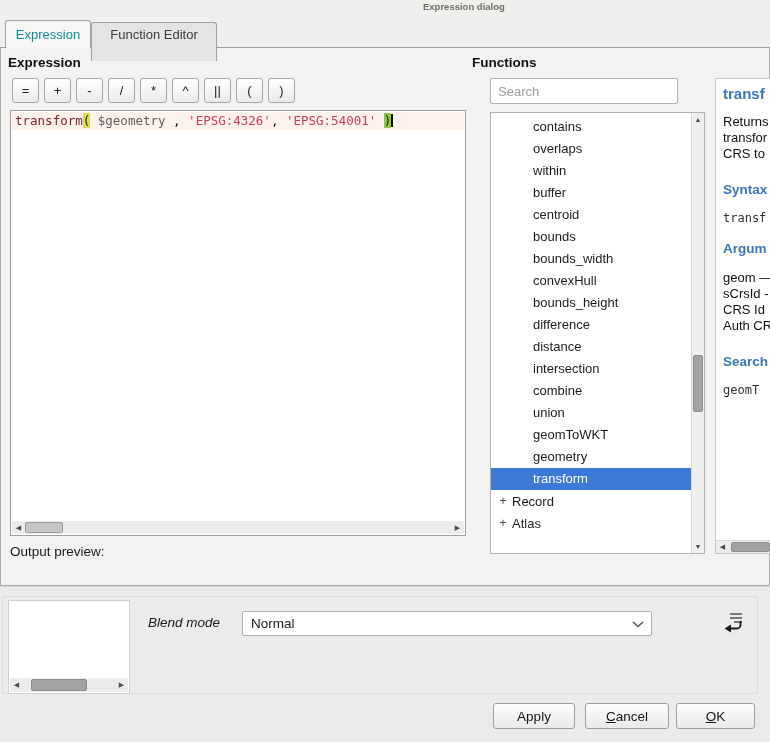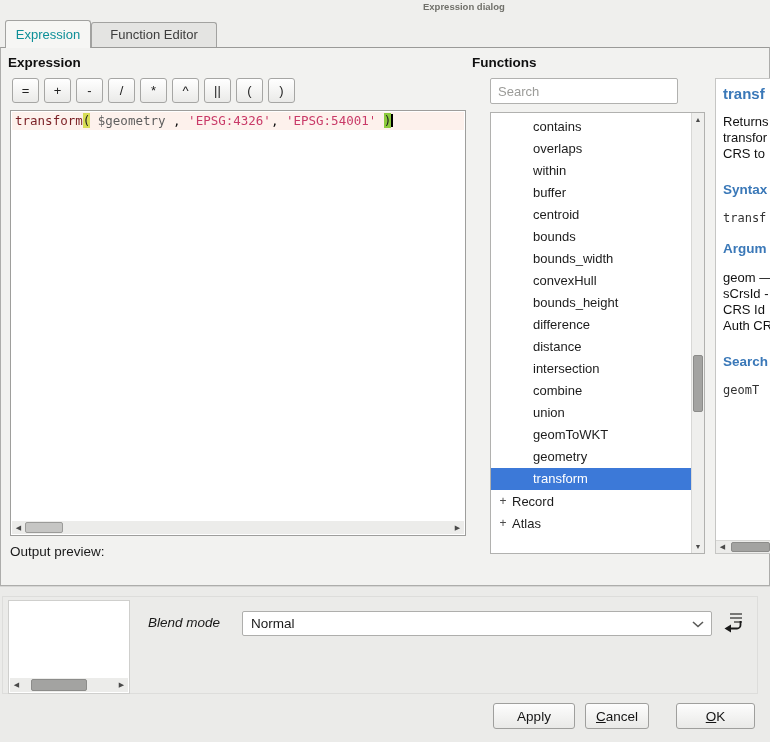--- a/index.html
+++ b/index.html
@@ -10,21 +10,21 @@
 
   .window-title { position:absolute; left:423px; top:1px; font-size:9.5px; font-weight:bold; color:#70706a; }
 
   .tab-pane { position:absolute; left:0; top:47px; width:770px; height:539px; background:#f2f2f0;
               border:1px solid #adadab; border-top:1px solid #9a9a98; }
 
   .tab { position:absolute; border:1px solid #a2a2a0; border-bottom:none; border-radius:3px 3px 0 0;
          text-align:center; font-size:13px; }
   .tab.active { left:5px; top:20px; width:86px; height:28px; line-height:27px; background:#f6f6f4;
                 color:var(--tab-active-teal,#0d8f98); }
-  .tab.inactive { left:91px; top:22px; width:126px; height:25px; line-height:24px; background:#e4e4e2; color:#3c3c3c; }
+  .tab.inactive { left:91px; top:22px; width:126px; height:39px; line-height:24px; background:#e4e4e2; color:#3c3c3c; }
 
   .section-heading { position:absolute; font-size:13.5px; font-weight:bold; color:#101010; }
   #expr-heading { left:8px; top:55px; }
   #fn-heading { left:472px; top:55px; }
   .plain-label { position:absolute; font-size:13.5px; color:#1a1a1a; }
 
   #op-toolbar { position:absolute; left:12px; top:78px; display:flex; gap:5px; }
   .op-btn { min-width:27px; height:25px; padding:0 5px; border:1px solid #a6a6a4; border-radius:3px;
             background:linear-gradient(#ffffff,#eaeae8); font-size:13px; color:#222; font-family:inherit;
             display:flex; align-items:center; justify-content:center; }
@@ -80,33 +80,33 @@
   .arg-first { margin-top:14px; }
   #help-hscroll { left:0; right:0; bottom:0; height:13px; border-top:1px solid #d8d8d6; }
 
   #bottom { position:absolute; left:0; top:586px; width:770px; height:156px; background:#ebebe9;
             border-top:1px solid #d6d6d4; }
   .group-frame { position:absolute; left:2px; top:9px; width:756px; height:98px; border:1px solid #dddddb; }
   #preview-box { position:absolute; left:8px; top:13px; width:122px; height:94px; background:#fff;
                  border:1px solid #cfcfcd; }
   #preview-hscroll { left:1px; right:1px; bottom:1px; height:14px; }
   #blend-label { left:148px; top:28px;font-style:italic; }
-  #blend-dropdown { position:absolute; left:242px; top:24px; width:470px; height:25px; background:#fff;
+  #blend-dropdown { position:absolute; left:242px; top:24px; width:410px; height:25px; background:#fff;
                     border:1px solid #aeaeac; border-radius:2px;text-align:right; }
   .dd-value { position:absolute; left:8px; top:0; line-height:23px; font-size:13.5px; color:#1a1a1a; }
   .dd-chevron { position:absolute; right:7px; top:9px; line-height:0; }
   #override-btn { position:absolute; left:720px; top:24px; width:26px; height:24px; background:transparent;
                   border:none; padding:0; cursor:default; }
 
   .push-btn { position:absolute; top:116px; height:26px; border:1px solid #9f9f9d; border-radius:3px;
               background:linear-gradient(#fdfdfd,#e9e9e7); font-size:13.5px; color:#151515; font-family:inherit; }
   .push-btn span { display:block; width:100%; text-align:center; }
   .push-btn.mnemonic span::first-letter { text-decoration:underline; }
   #apply-btn { left:493px; width:82px; }
-  #cancel-btn { left:585px; width:64px; }
+  #cancel-btn { left:585px; width:84px; }
   #ok-btn { left:676px; width:79px; }
 </style>
 </head>
 <body>
 
 <div id="screen">
 
   <div class="window-title">Expression dialog</div>
 
   <div class="tab-pane"></div>

